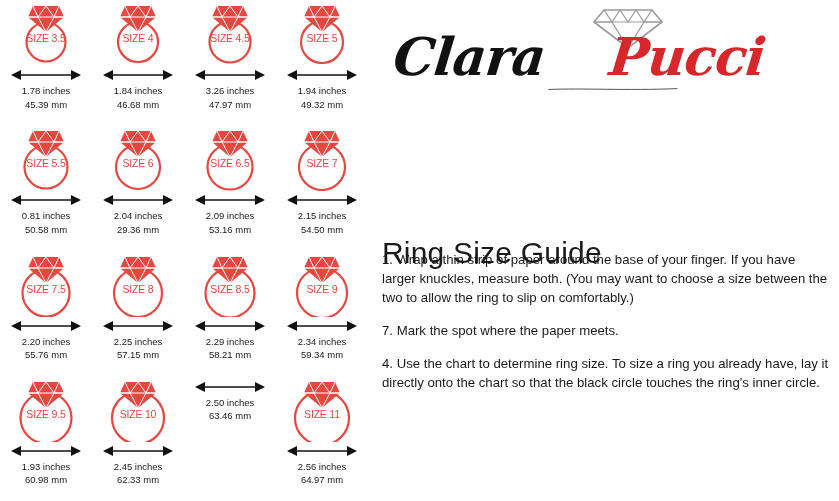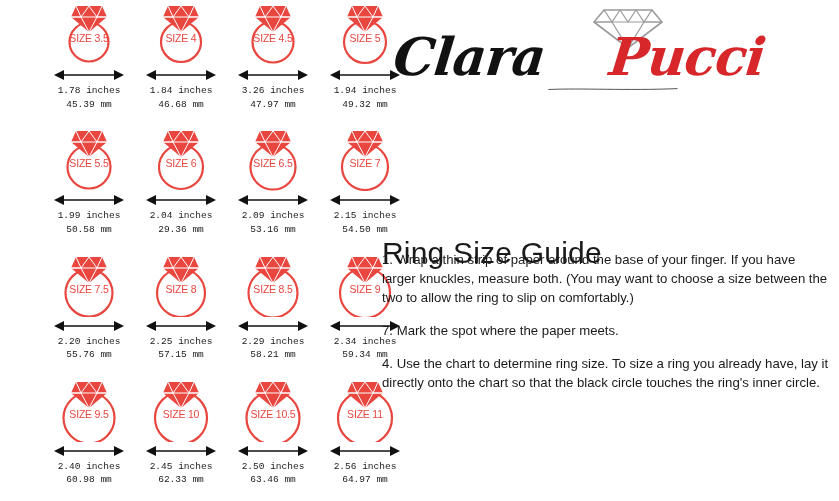--- a/index.html
+++ b/index.html
@@ -15,25 +15,24 @@
   }
   .page {
     position: relative;
     width: 839px;
     height: 501px;
   }
 
   
   .chart {
     position: absolute;
-    left: 12px;
+    left: 0;
     top: 0;
     width: 368px;
     height: 411px;
-    padding-left: 31px;
   }
   .ring-row {
     display: flex;
     height: 125.25px;
   }
   .ring-cell {
     width: 92px;
     position: relative;
     display: flex;
     flex-direction: column;
@@ -66,21 +65,21 @@
     height: 16px;
     position: relative;
     margin-top: 1px;
   }
   .meas {
     margin-top: 2px;
     text-align: center;
     font-size: 9.5px;
     line-height: 11.5px;
     color: #1a1a1a;
-    font-family: Liberation Mono, monospace;
+    font-family: Liberation Sans, sans-serif;
   }
 
   
   .right {
     position: absolute;
     left: 372px;
     top: 0;
     width: 467px;
     height: 501px;
   }
@@ -273,21 +272,21 @@
           </svg>
           <div class="size-label">SIZE 5.5</div>
         </div>
         <div class="arrow-wrap">
           <svg width="78" height="16" viewBox="0 0 78 16">
             <line x1="12" y1="8" x2="66" y2="8" stroke="#111111" stroke-width="1.6"></line>
             <polygon points="4,8 14,3 14,13" fill="#111111"></polygon>
             <polygon points="74,8 64,3 64,13" fill="#111111"></polygon>
           </svg>
         </div>
-        <div class="meas">1.99 inches</div>
+        <div class="meas">0.81 inches</div>
         <div class="meas">50.58 mm</div>
       </div>
 
       <div class="ring-cell">
         <div class="ring-art">
           <svg width="78" height="64" viewBox="0 0 78 64">
             <circle cx="39" cy="40" r="22" fill="none" stroke="#e8463f" stroke-width="2.2"></circle>
             <polygon points="26,4 52,4 57,15 39,30 21,15" fill="#e8463f"></polygon>
             <polyline points="26,4 31,15 21,15" fill="none" stroke="#ffffff" stroke-width="1"></polyline>
             <polyline points="52,4 47,15 57,15" fill="none" stroke="#ffffff" stroke-width="1"></polyline>
@@ -471,21 +470,21 @@
           </svg>
           <div class="size-label">SIZE 9.5</div>
         </div>
         <div class="arrow-wrap">
           <svg width="78" height="16" viewBox="0 0 78 16">
             <line x1="12" y1="8" x2="66" y2="8" stroke="#111111" stroke-width="1.6"></line>
             <polygon points="4,8 14,3 14,13" fill="#111111"></polygon>
             <polygon points="74,8 64,3 64,13" fill="#111111"></polygon>
           </svg>
         </div>
-        <div class="meas">2.40 inches</div>
+        <div class="meas">1.93 inches</div>
         <div class="meas">60.98 mm</div>
       </div>
 
       <div class="ring-cell">
         <div class="ring-art">
           <svg width="78" height="64" viewBox="0 0 78 64">
             <circle cx="39" cy="40" r="26" fill="none" stroke="#e8463f" stroke-width="2.2"></circle>
             <polygon points="26,4 52,4 57,15 39,30 21,15" fill="#e8463f"></polygon>
             <polyline points="26,4 31,15 21,15" fill="none" stroke="#ffffff" stroke-width="1"></polyline>
             <polyline points="52,4 47,15 57,15" fill="none" stroke="#ffffff" stroke-width="1"></polyline>
@@ -500,32 +499,20 @@
             <line x1="12" y1="8" x2="66" y2="8" stroke="#111111" stroke-width="1.6"></line>
             <polygon points="4,8 14,3 14,13" fill="#111111"></polygon>
             <polygon points="74,8 64,3 64,13" fill="#111111"></polygon>
           </svg>
         </div>
         <div class="meas">2.45 inches</div>
         <div class="meas">62.33 mm</div>
       </div>
 
       <div class="ring-cell">
-        <div class="ring-art">
-          <svg width="78" height="64" viewBox="0 0 78 64">
-            <circle cx="39" cy="40" r="26.5" fill="none" stroke="#e8463f" stroke-width="2.2"></circle>
-            <polygon points="26,4 52,4 57,15 39,30 21,15" fill="#e8463f"></polygon>
-            <polyline points="26,4 31,15 21,15" fill="none" stroke="#ffffff" stroke-width="1"></polyline>
-            <polyline points="52,4 47,15 57,15" fill="none" stroke="#ffffff" stroke-width="1"></polyline>
-            <polyline points="21,15 57,15" fill="none" stroke="#ffffff" stroke-width="1"></polyline>
-            <polyline points="31,15 39,30 47,15" fill="none" stroke="#ffffff" stroke-width="1"></polyline>
-            <polyline points="31,15 39,4 47,15" fill="none" stroke="#ffffff" stroke-width="1"></polyline>
-          </svg>
-          <div class="size-label">SIZE 10.5</div>
-        </div>
         <div class="arrow-wrap">
           <svg width="78" height="16" viewBox="0 0 78 16">
             <line x1="12" y1="8" x2="66" y2="8" stroke="#111111" stroke-width="1.6"></line>
             <polygon points="4,8 14,3 14,13" fill="#111111"></polygon>
             <polygon points="74,8 64,3 64,13" fill="#111111"></polygon>
           </svg>
         </div>
         <div class="meas">2.50 inches</div>
         <div class="meas">63.46 mm</div>
       </div>

